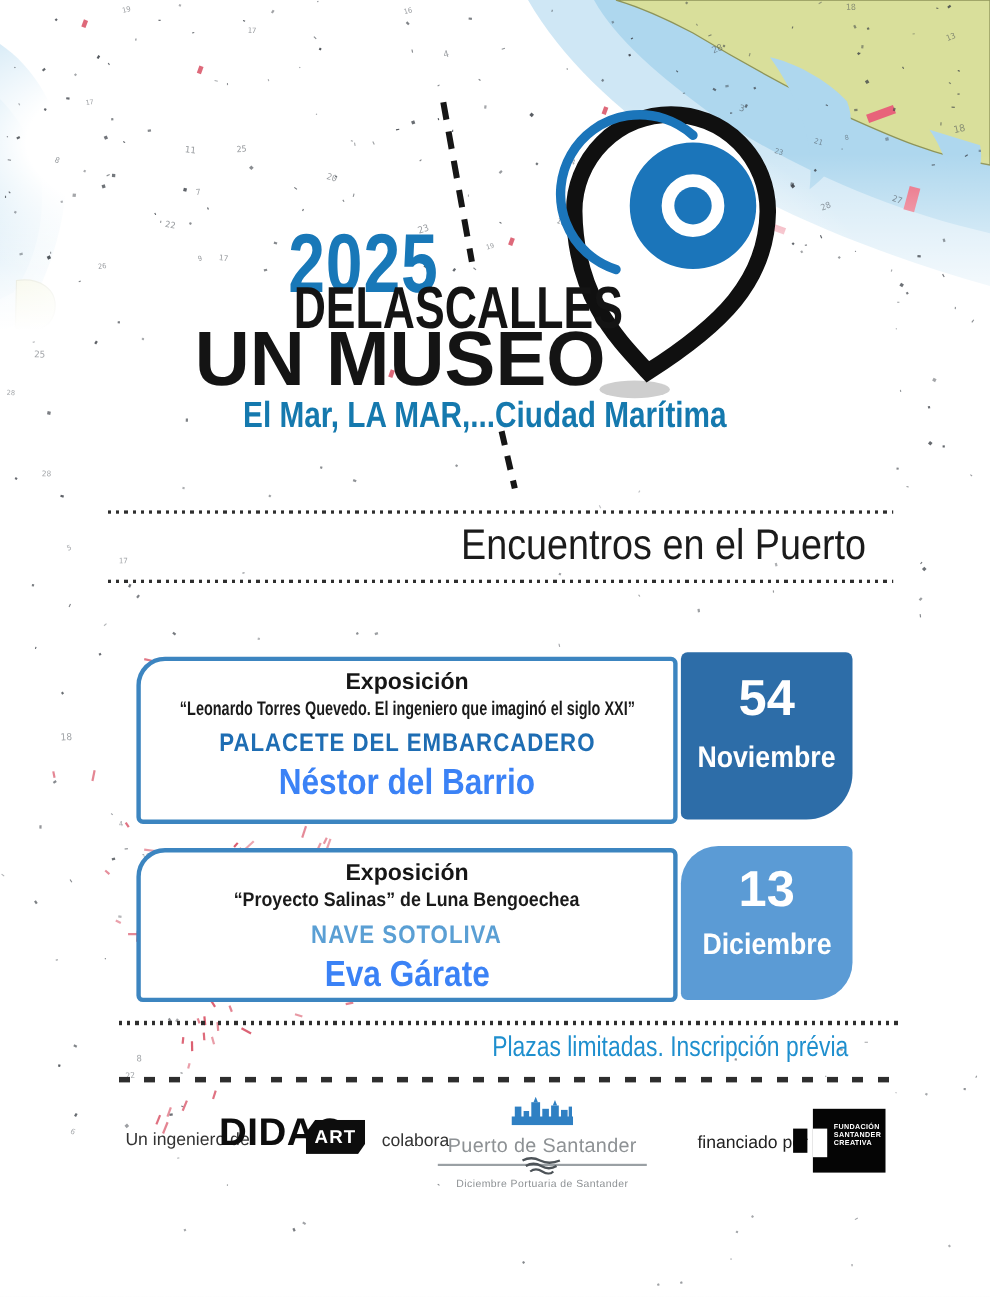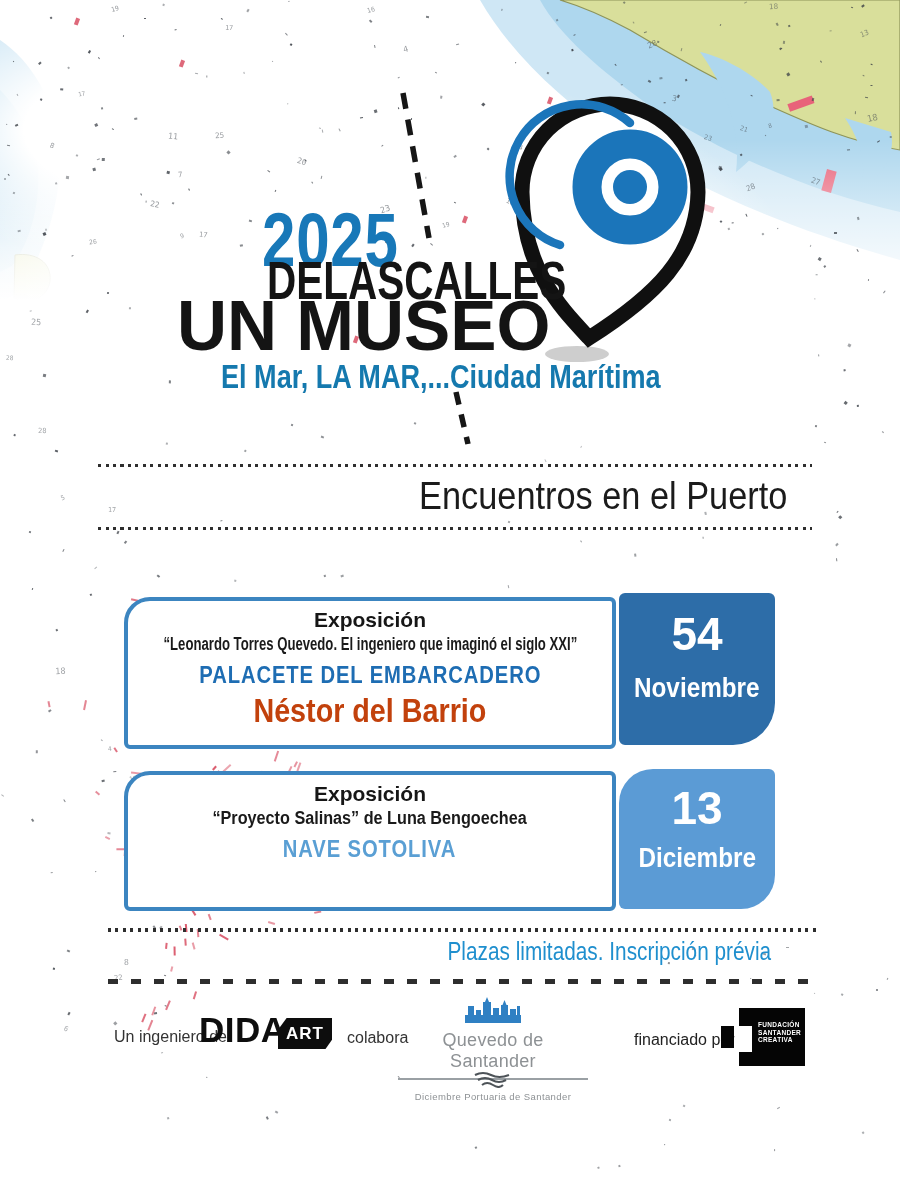--- a/index.html
+++ b/index.html
@@ -51,21 +51,21 @@
     display:flex;flex-direction:column;align-items:center;z-index:6;text-align:center;
   }
   .card1{top:597px;height:144px;}
   .card2{top:771px;height:132px;}
   .ev-kind{margin-top:7px;font-size:21px;font-weight:700;color:#161616;}
   .ev-title{margin-top:2px;font-size:18px;font-weight:700;color:#1a1a1a;}
   .card1 .ev-title .cx{transform:scaleX(.73);transform-origin:center;}
   .card2 .ev-title .cx{transform:scaleX(.9);transform-origin:center;}
   .ev-venue{margin-top:7px;font-size:23px;font-weight:700;letter-spacing:1px;}
   .ev-venue .cx{transform:scaleX(.88);transform-origin:center;}
-  .ev-artist{margin-top:3px;font-size:33px;font-weight:700;color:#c2410c;}
+  .ev-artist{margin-top:3px;font-size:33px;font-weight:700;color:#3b82f6;}
   .ev-artist .cx{transform:scaleX(.87);transform-origin:center;}
 
   .datebox{
     position:absolute;left:619px;width:156px;color:#fff;z-index:6;
     display:flex;flex-direction:column;align-items:center;
   }
   .datebox1{top:593px;height:152px;border-radius:6px 6px 42px 6px;}
   .datebox2{top:769px;height:140px;border-radius:34px 6px 34px 6px;}
   .db-day{font-size:46px;font-weight:700;line-height:1;margin-top:18px;}
   .datebox2 .db-day{margin-top:16px;}
@@ -525,20 +525,21 @@
   </div>
   <div class="datebox datebox1" style="background: rgb(45, 109, 168);">
     <div class="db-day">54</div>
     <div class="db-month"><span class="cx" style="transform:scaleX(.9);transform-origin:center;">Noviembre</span></div>
   </div>
 
   <div class="card card2">
     <div class="ev-kind">Exposición</div>
     <div class="ev-title"><span class="cx">“Proyecto Salinas” de Luna Bengoechea</span></div>
     <div class="ev-venue" style="color: rgb(90, 159, 212);"><span class="cx">NAVE SOTOLIVA</span></div>
+    <div class="ev-artist"><span class="cx">Eva Gárate</span></div>
   </div>
   <div class="datebox datebox2" style="background: rgb(91, 155, 213);">
     <div class="db-day">13</div>
     <div class="db-month"><span class="cx" style="transform:scaleX(.9);transform-origin:center;">Diciembre</span></div>
   </div>
 
   <div class="divider div-dots" style="left:108px;width:710px;top:928px;height:4px;"></div>
   <div class="centerband note" style="color: rgb(31, 143, 206);"><span class="cx">Plazas limitadas. Inscripción prévia</span></div>
   <div class="divider div-dash" style="left:108px;width:710px;top:979px;"></div>
 
@@ -557,21 +558,21 @@
         <rect x="11" y="13" width="5" height="7"></rect>
         <rect x="18" y="5" width="8" height="15"></rect>
         <polygon points="22,0 24,5 20,5"></polygon>
         <rect x="28" y="11" width="6" height="9"></rect>
         <rect x="36" y="8" width="7" height="12"></rect>
         <polygon points="39.5,3 41.5,8 37.5,8"></polygon>
         <rect x="45" y="12" width="6" height="8"></rect>
         <rect x="52" y="9" width="3" height="11"></rect>
       </g>
     </svg>
-    <div class="port-name">Quevedo de Santander</div>
+    <div class="port-name">Puerto de Santander</div>
     <div class="port-line">
       <svg class="port-wave" width="40" height="18" viewBox="0 0 40 18">
         <path d="M2,5 Q10,1 18,5 T36,5" fill="none" stroke="#4d5358" stroke-width="2.2"></path>
         <path d="M5,10 Q12,6 19,10 T33,10" fill="none" stroke="#4d5358" stroke-width="2.2"></path>
         <path d="M9,15 Q14,11 20,15 T30,15" fill="none" stroke="#4d5358" stroke-width="2"></path>
       </svg>
     </div>
     <div class="port-sub">Diciembre Portuaria de Santander</div>
   </div>
 

